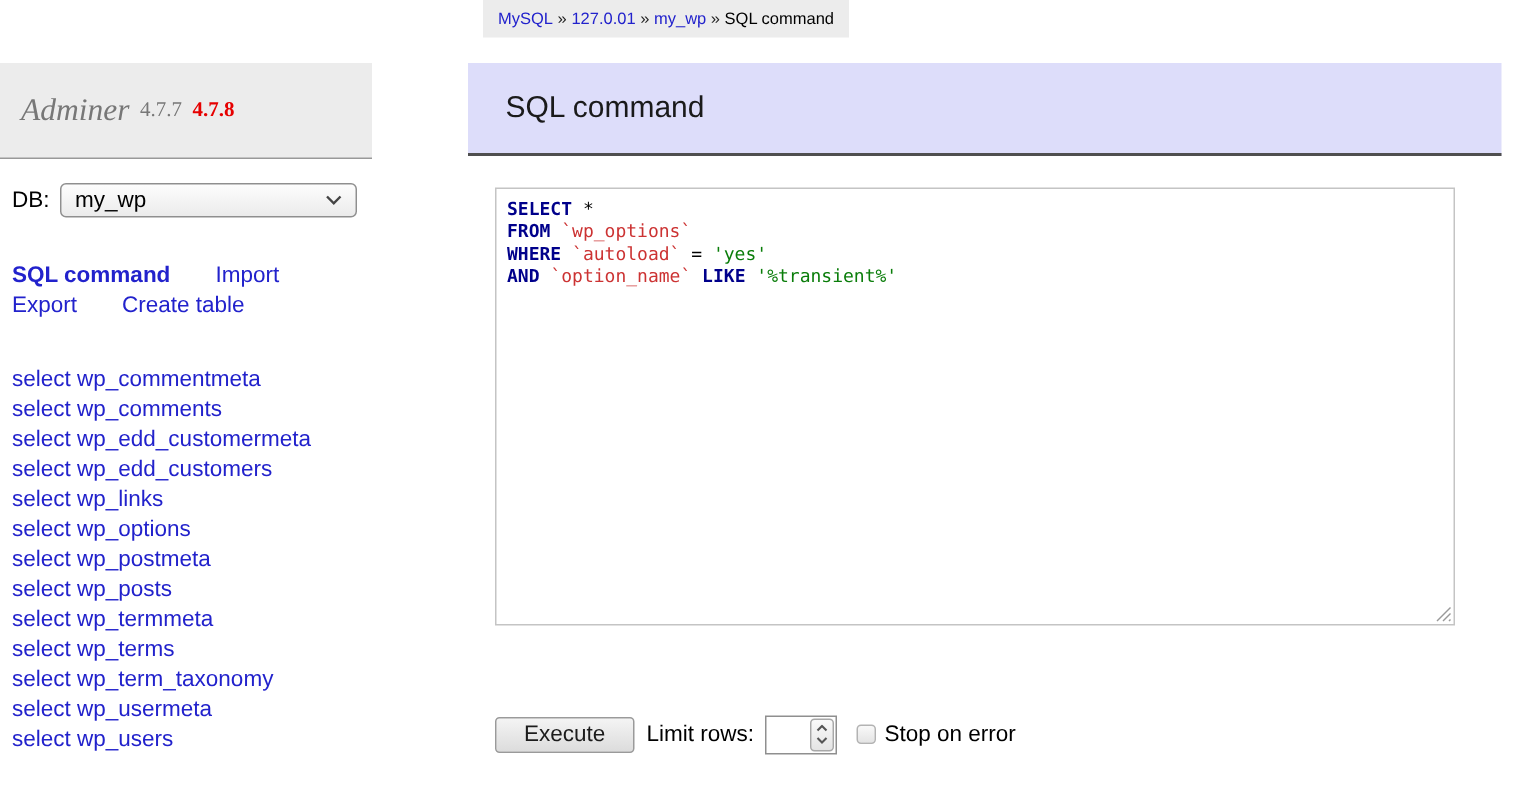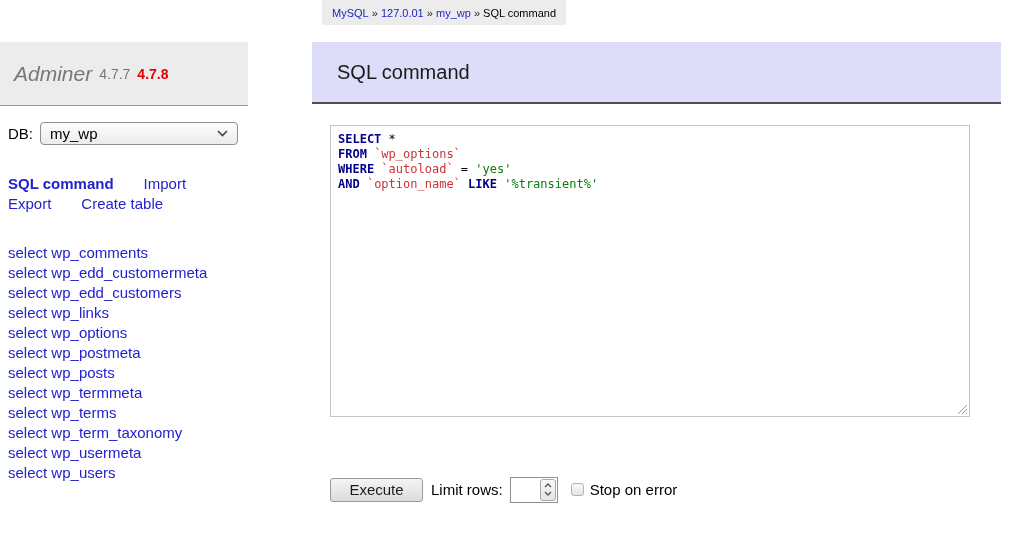--- a/index.html
+++ b/index.html
@@ -38,20 +38,21 @@
 
   
   .app-header {
     position: absolute; left: 0; top: 42px; width: 248px; height: 64px;
     margin: 0;
     background: var(--header-bg);
     border-bottom: 1px solid #999;
     display: flex; align-items: center; gap: 7px;
     padding-left: 14px;
     font-weight: normal;
+    font-family: Liberation Serif, serif;
   }
   .app-name { font-style: italic; font-size: 21px; color: #777; }
   .version { font-size: 14px; color: #777; }
   .new-version { font-size: 14px; color: var(--version-new); font-weight: bold; }
 
   .db-row {
     position: absolute; left: 8px; top: 122px;
     display: flex; align-items: center; gap: 7px;
   }
   .select-box {
@@ -174,20 +175,21 @@
         <a class="active">SQL command</a>
         <a>Import</a>
       </div>
       <div class="row">
         <a>Export</a>
         <a>Create table</a>
       </div>
     </div>
 
   <ul class="tables" id="tables-list">
+      <li><a>select</a> <a>wp_commentmeta</a></li>
       <li><a>select</a> <a>wp_comments</a></li>
       <li><a>select</a> <a>wp_edd_customermeta</a></li>
       <li><a>select</a> <a>wp_edd_customers</a></li>
       <li><a>select</a> <a>wp_links</a></li>
       <li><a>select</a> <a>wp_options</a></li>
       <li><a>select</a> <a>wp_postmeta</a></li>
       <li><a>select</a> <a>wp_posts</a></li>
       <li><a>select</a> <a>wp_termmeta</a></li>
       <li><a>select</a> <a>wp_terms</a></li>
       <li><a>select</a> <a>wp_term_taxonomy</a></li>

